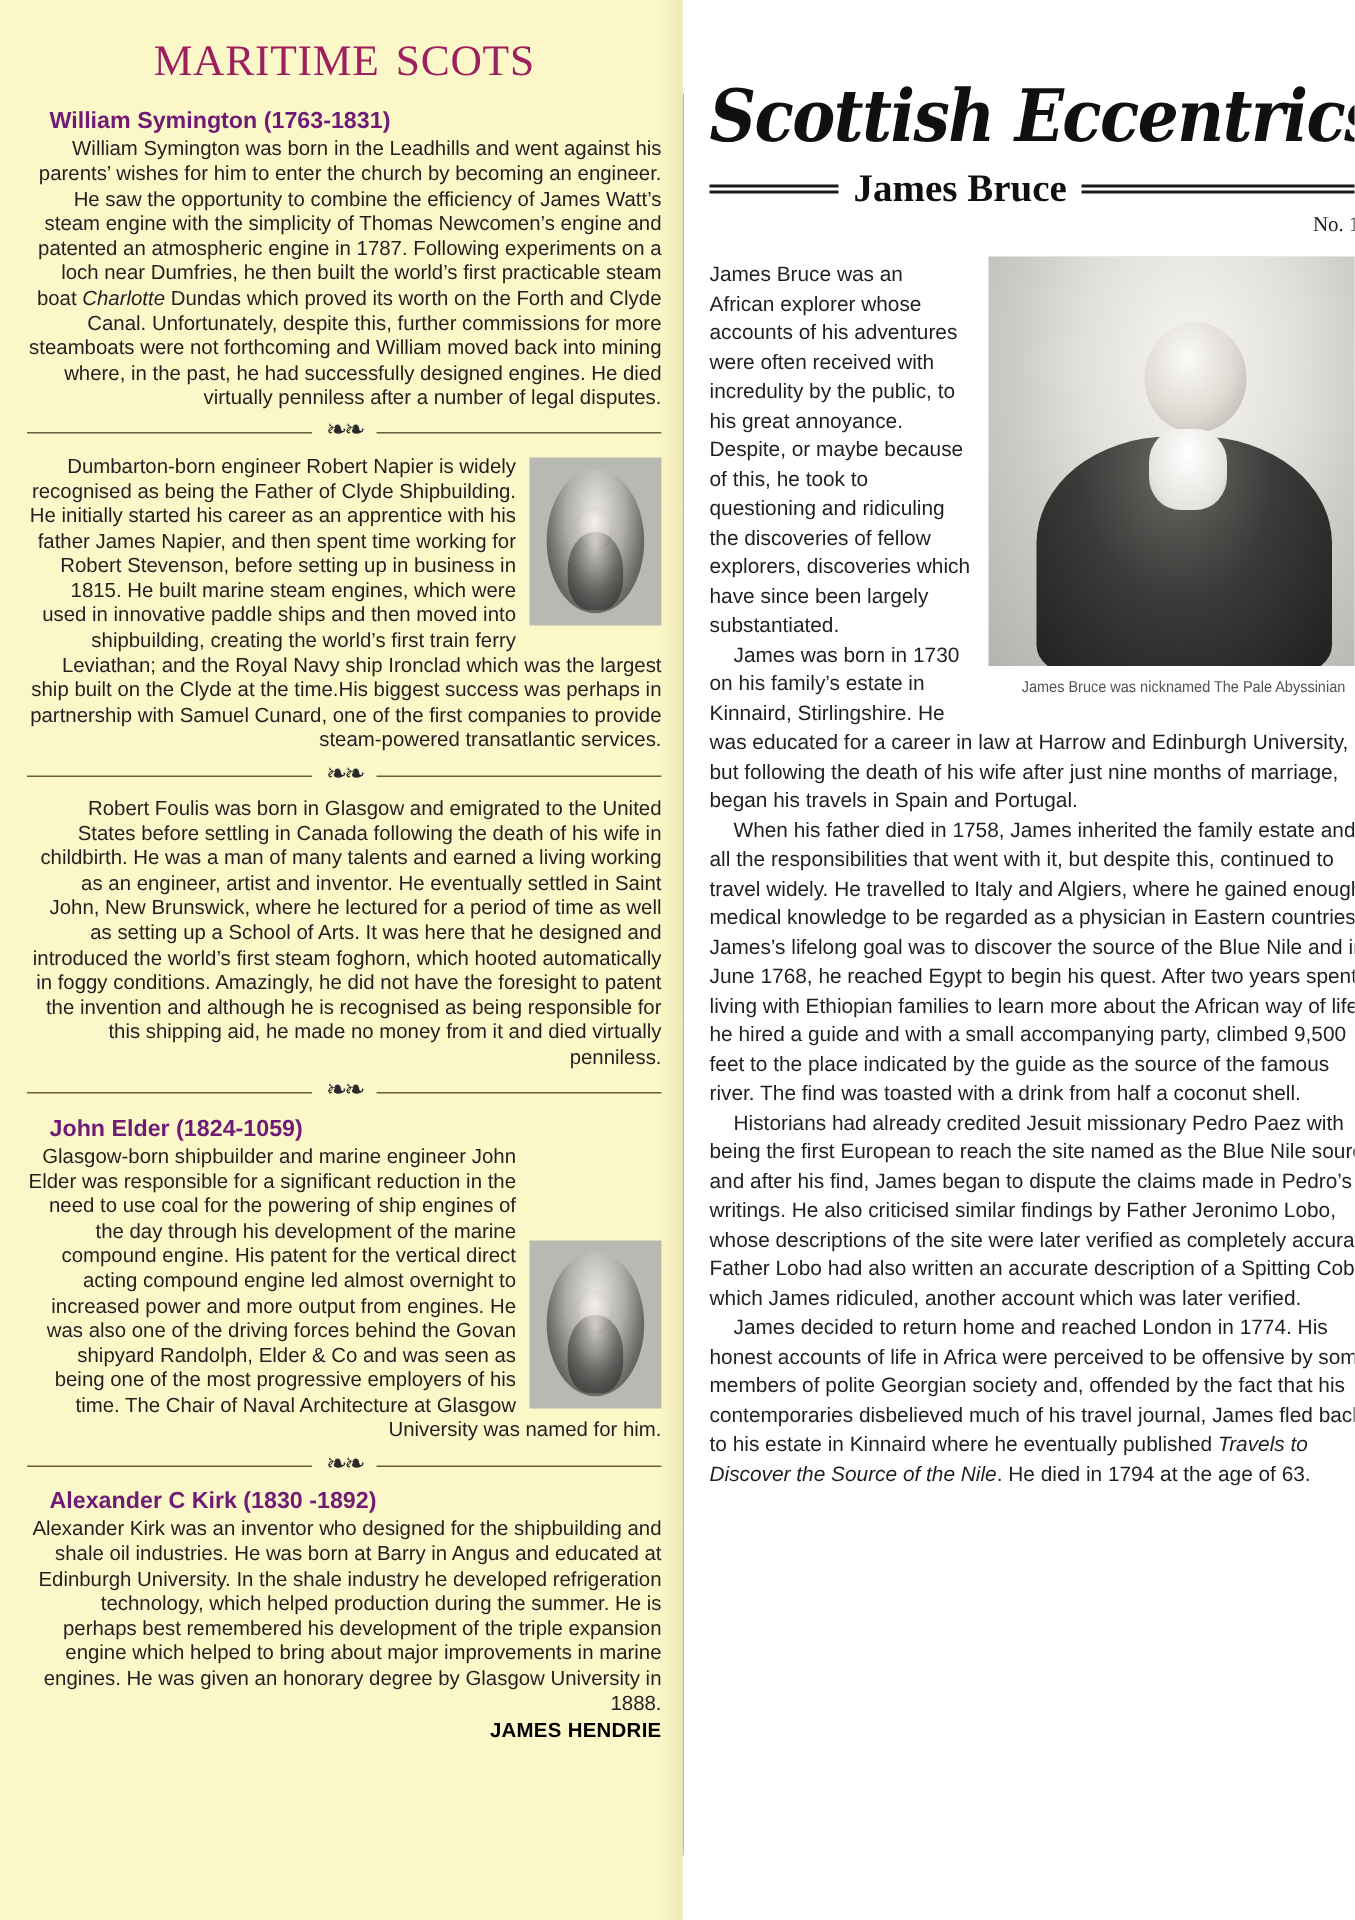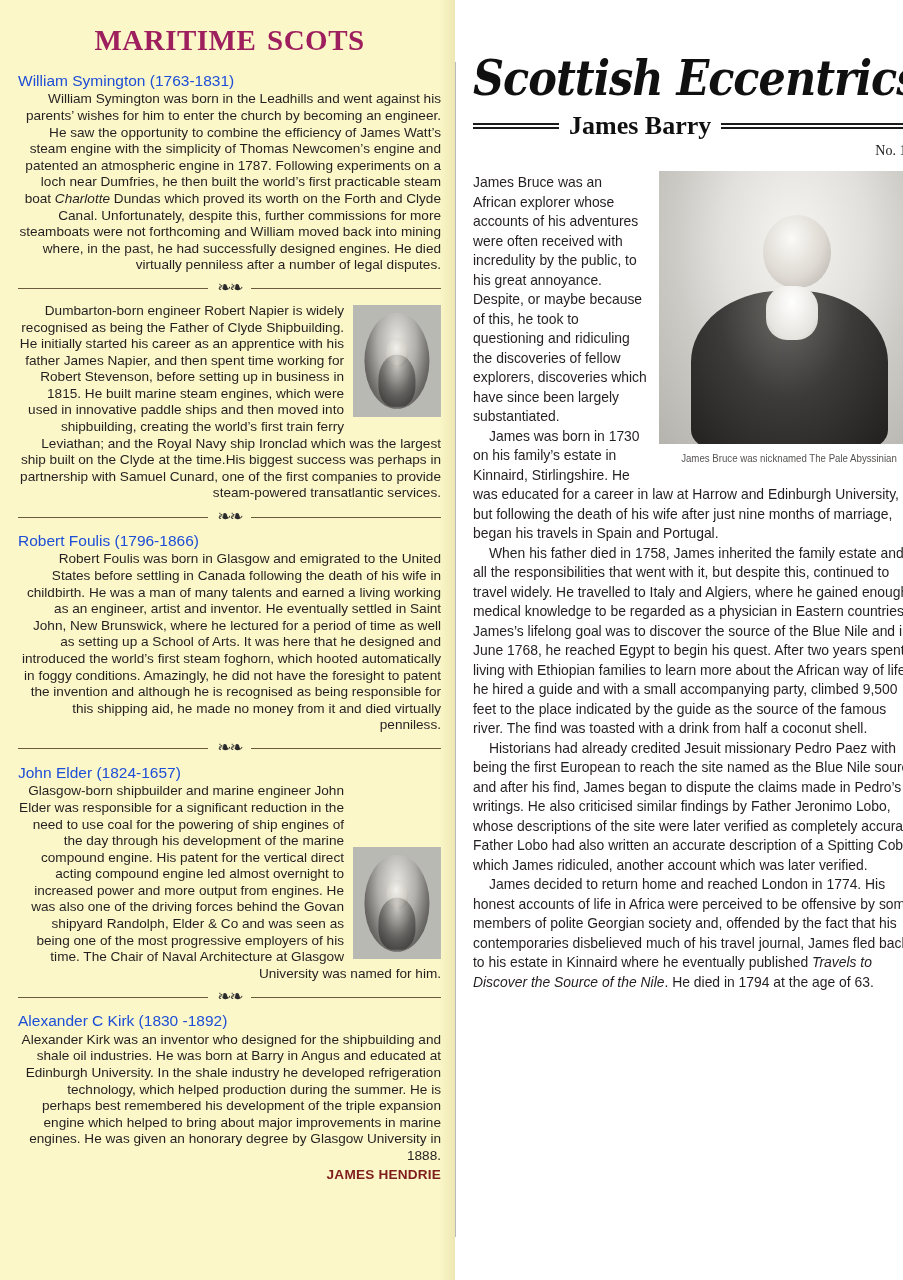--- a/index.html
+++ b/index.html
@@ -22,34 +22,34 @@
   }
   .left-col:after{ 
     content:"";position:absolute;top:0;right:0;width:16px;height:100%;
     background:linear-gradient(to right, rgba(251,247,200,0), rgba(225,218,160,.55));
     pointer-events:none;
   }
   .masthead{
     text-align:center;
     color:#9e1f5e;
     font-family:"Liberation Serif", serif;
-    font-weight:700;
+    font-weight:400;
     font-size:41px;
     letter-spacing:.5px;
     font-variant:small-caps;
     text-transform:lowercase;
     margin:16px 0 14px 0;
     line-height:1;
   }
   .masthead::first-letter{font-size:1em;}
   .sec-head{
-    color:#1d4ed8;
+    color:#701a75;
     font-size:15.5px;
-    font-weight:400;
-    margin:0 0 1px 0;
+    font-weight:700;
+    margin:0 0 1px 15px;
     line-height:1.25;
   }
   .body-txt{
     color:#231f20;
     font-size:13.6px;
     line-height:16.6px;
     margin:0;
     text-align:right;
   }
   .body-txt i{font-style:italic;}
@@ -86,21 +86,21 @@
   .divider .rule{flex:1 1 auto;height:1px;background:#6b5a3e;}
   .divider .orn{
     flex:0 0 auto;padding:0 9px;
     font-family:"DejaVu Serif", serif;
     font-size:17px;line-height:1;color:#2b2b2b;
     letter-spacing:-2px;
     transform:translateY(-1px);
   }
   .byline{
     text-align:right;
-    font-size:13.6px;font-weight:700;color:#7f1d1d;
+    font-size:13.6px;font-weight:700;color:#000000;
     margin-top:2px;letter-spacing:.2px;
   }
   .clear{clear:both;}
 
   
   .vdivider{
     flex:0 0 1px;width:1px;height:1175px;margin-top:62px;
     background:#b9b9b9;
   }
   .right-col{
@@ -230,32 +230,31 @@
       <div class="clear"></div>
     </div>
 
     <div class="divider">
       <span class="rule"></span>
       <span class="orn">❧❧</span>
       <span class="rule"></span>
     </div>
 
     <div>
-      <div class="sec-head">Robert Foulis (1796-1866)</div>
       <p class="body-txt">Robert Foulis was born in Glasgow and emigrated to the United States before settling in Canada following the death of his wife in childbirth. He was a man of many talents and earned a living working as an engineer, artist and inventor. He eventually settled in Saint John, New Brunswick, where he lectured for a period of time as well as setting up a School of Arts. It was here that he designed and introduced the world’s first steam foghorn, which hooted automatically in foggy conditions. Amazingly, he did not have the foresight to patent the invention and although he is recognised as being responsible for this shipping aid, he made no money from it and died virtually penniless.</p>
     </div>
 
     <div class="divider">
       <span class="rule"></span>
       <span class="orn">❧❧</span>
       <span class="rule"></span>
     </div>
 
     <div>
-      <div class="sec-head">John Elder (1824-1657)</div>
+      <div class="sec-head">John Elder (1824-1059)</div>
       <p class="body-txt"><span class="portrait" style="float:right;margin-top:64px;">
             <span class="oval">
               <span class="head"></span>
             </span>
           </span><span>Glasgow-born shipbuilder and marine engineer John Elder was responsible for a significant reduction in the need to use coal for the powering of ship engines of the day through his development of the marine compound engine. His patent for the vertical direct acting compound engine led almost overnight to increased power and more output from engines. He was also one of the driving forces behind the Govan shipyard Randolph, Elder &amp; Co and was seen as being one of the most progressive employers of his time. The Chair of Naval Architecture at Glasgow University was named for him.</span></p>
       <div class="clear"></div>
     </div>
 
     <div class="divider">
       <span class="rule"></span>
@@ -272,21 +271,21 @@
   </div>
 
   <div class="vdivider"></div>
 
   <div class="right-col">
 
     <div class="ecc-title">Scottish Eccentrics</div>
 
     <div class="ecc-sub-row">
       <span class="dbl-rule left"></span>
-      <span class="ecc-sub">James Barry</span>
+      <span class="ecc-sub">James Bruce</span>
       <span class="dbl-rule"></span>
     </div>
 
     <div class="issue-no">No. 12</div>
 
     <div class="figure">
       <div class="fig-img">
         <div class="bg"></div>
         <div class="wig"></div>
         <div class="coat"></div>

